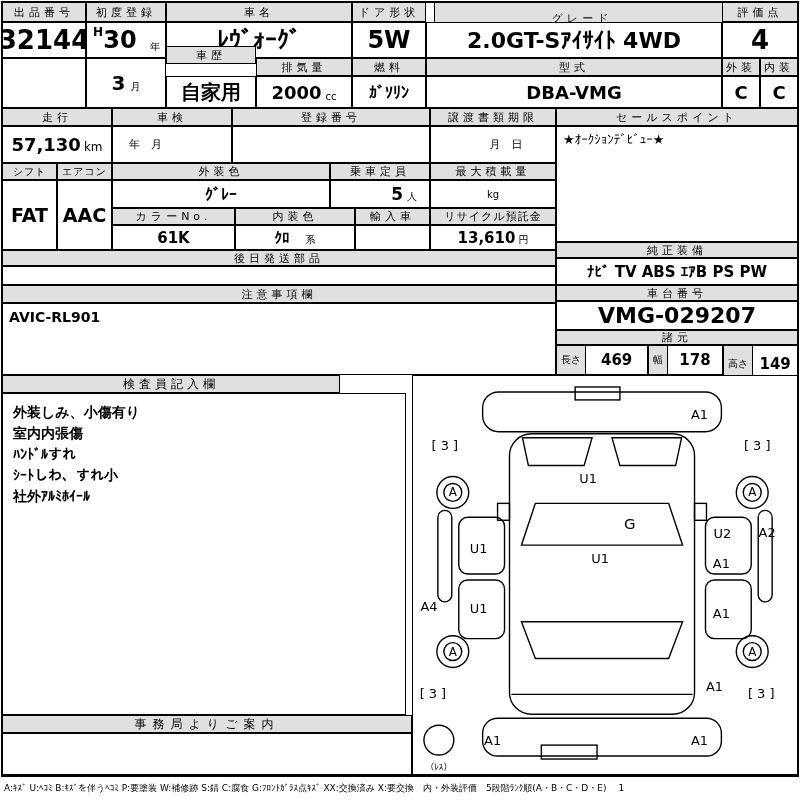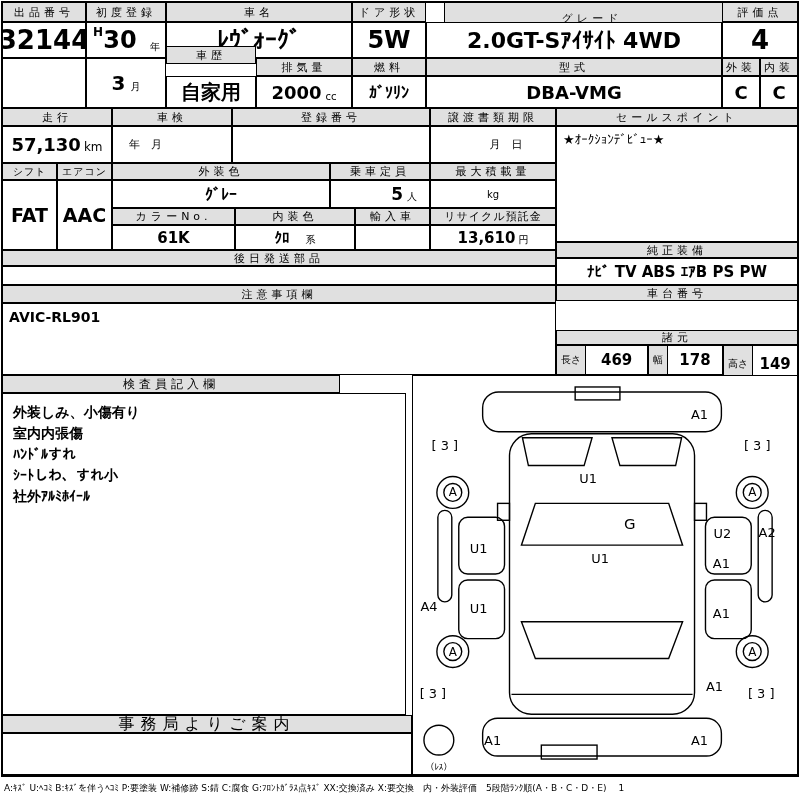--- a/index.html
+++ b/index.html
@@ -53,21 +53,21 @@
   <div class="cell" style="left:256px;top:76px;width:96px;height:32px">
     <span class="b18">2000</span>
     <span class="s10" style="margin-left:4px;margin-top:8px">cc</span>
   </div>
 
   <div class="cell hdr" style="left:352px;top:2px;width:74px;height:20px">ドア形状</div>
   <div class="cell b24" style="left:352px;top:22px;width:74px;height:36px">5W</div>
   <div class="cell hdr" style="left:352px;top:58px;width:74px;height:18px">燃料</div>
   <div class="cell b16" style="left:352px;top:76px;width:74px;height:32px">ｶﾞｿﾘﾝ</div>
 
-  <div class="cell hdr" style="left:444px;top:2px;width:296px;height:32px">グレード</div>
+  <div class="cell hdr" style="left:434px;top:2px;width:296px;height:32px">グレード</div>
   <div class="cell b22" style="left:426px;top:22px;width:296px;height:36px">2.0GT-Sｱｲｻｲﾄ 4WD</div>
   <div class="cell hdr" style="left:426px;top:58px;width:296px;height:18px">型式</div>
   <div class="cell b18" style="left:426px;top:76px;width:296px;height:32px">DBA-VMG</div>
 
   <div class="cell hdr" style="left:722px;top:2px;width:76px;height:20px">評価点</div>
   <div class="cell b26" style="left:722px;top:22px;width:76px;height:36px">4</div>
   <div class="cell hdr" style="left:722px;top:58px;width:38px;height:18px">外装</div>
   <div class="cell hdr" style="left:760px;top:58px;width:38px;height:18px">内装</div>
   <div class="cell b18" style="left:722px;top:76px;width:38px;height:32px">C</div>
   <div class="cell b18" style="left:760px;top:76px;width:38px;height:32px">C</div>
@@ -118,20 +118,21 @@
   <div class="cell hdr" style="left:556px;top:242px;width:242px;height:16px">純正装備</div>
   <div class="cell hdr" style="left:2px;top:250px;width:554px;height:16px">後日発送部品</div>
 
   <div class="cell b15" style="left:556px;top:258px;width:242px;height:27px">ﾅﾋﾞ TV ABS ｴｱB PS PW</div>
   <div class="cell" style="left:2px;top:266px;width:554px;height:19px"></div>
 
   <div class="cell hdr" style="left:2px;top:285px;width:554px;height:18px">注意事項欄</div>
   <div class="cell b14 topleft" style="left:2px;top:303px;width:554px;height:72px">AVIC-RL901</div>
 
   <div class="cell hdr" style="left:556px;top:285px;width:242px;height:16px">車台番号</div>
+  <div class="cell b22" style="left:556px;top:301px;width:242px;height:29px">VMG-029207</div>
   <div class="cell hdr" style="left:556px;top:330px;width:242px;height:15px">諸元</div>
   <div class="cell" style="left:556px;top:345px;width:92px;height:30px;justify-content:flex-start">
     <span class="dim-lbl">長さ</span>
     <span class="dim-val">469</span>
   </div>
   <div class="cell" style="left:648px;top:345px;width:75px;height:30px;justify-content:flex-start">
     <span class="dim-lbl">幅</span>
     <span class="dim-val">178</span>
   </div>
   <div class="cell" style="left:723px;top:345px;width:75px;height:38px;justify-content:flex-start">
@@ -141,21 +142,21 @@
 
   <div class="cell hdr" style="left:2px;top:375px;width:338px;height:18px;font-size:12px">検査員記入欄</div>
   <div class="cell" style="left:2px;top:393px;width:404px;height:322px;display:block;padding:8px 10px;text-align:left">
     <div class="insp-line">外装しみ、小傷有り</div>
     <div class="insp-line">室内内張傷</div>
     <div class="insp-line">ﾊﾝﾄﾞﾙすれ</div>
     <div class="insp-line">ｼｰﾄしわ、すれ小</div>
     <div class="insp-line">社外ｱﾙﾐﾎｲｰﾙ</div>
   </div>
 
-  <div class="cell hdr" style="left:2px;top:715px;width:410px;height:18px;font-size:16px;letter-spacing:6px">事務局よりご案内</div>
+  <div class="cell hdr" style="left:2px;top:715px;width:410px;height:18px;font-size:12px;letter-spacing:6px">事務局よりご案内</div>
   <div class="cell" style="left:2px;top:733px;width:410px;height:42px"></div>
 
   <div class="cell" style="left:412px;top:375px;width:386px;height:400px;padding:0">
     <svg width="384" height="398" viewBox="0 0 386 400">
       <g fill="none" stroke="#000" stroke-width="1.4">
         <rect x="70" y="16" width="240" height="40" rx="16"></rect>
         <rect x="163" y="11" width="45" height="13"></rect>
         <rect x="97" y="58" width="186" height="282" rx="22"></rect>
         <polygon points="110,62 180,62 172,90 116,90"></polygon>
         <polygon points="200,62 270,62 264,90 208,90"></polygon>

